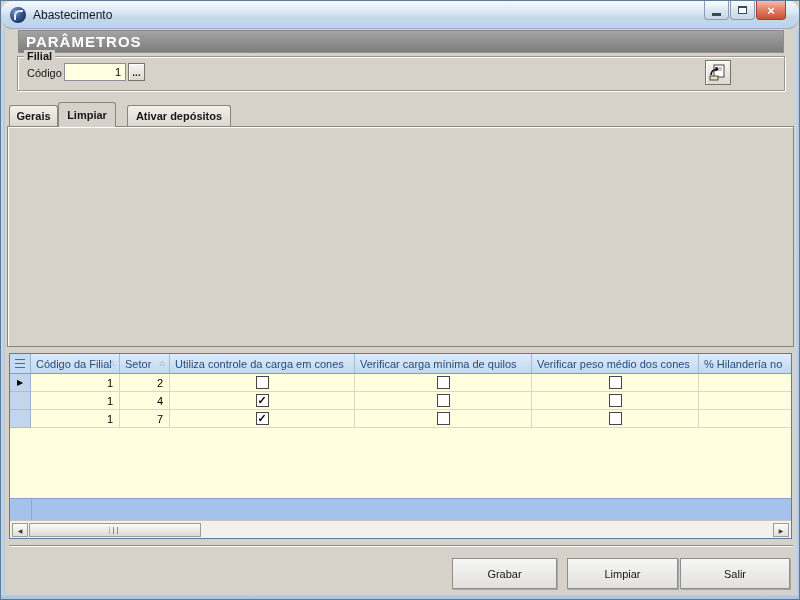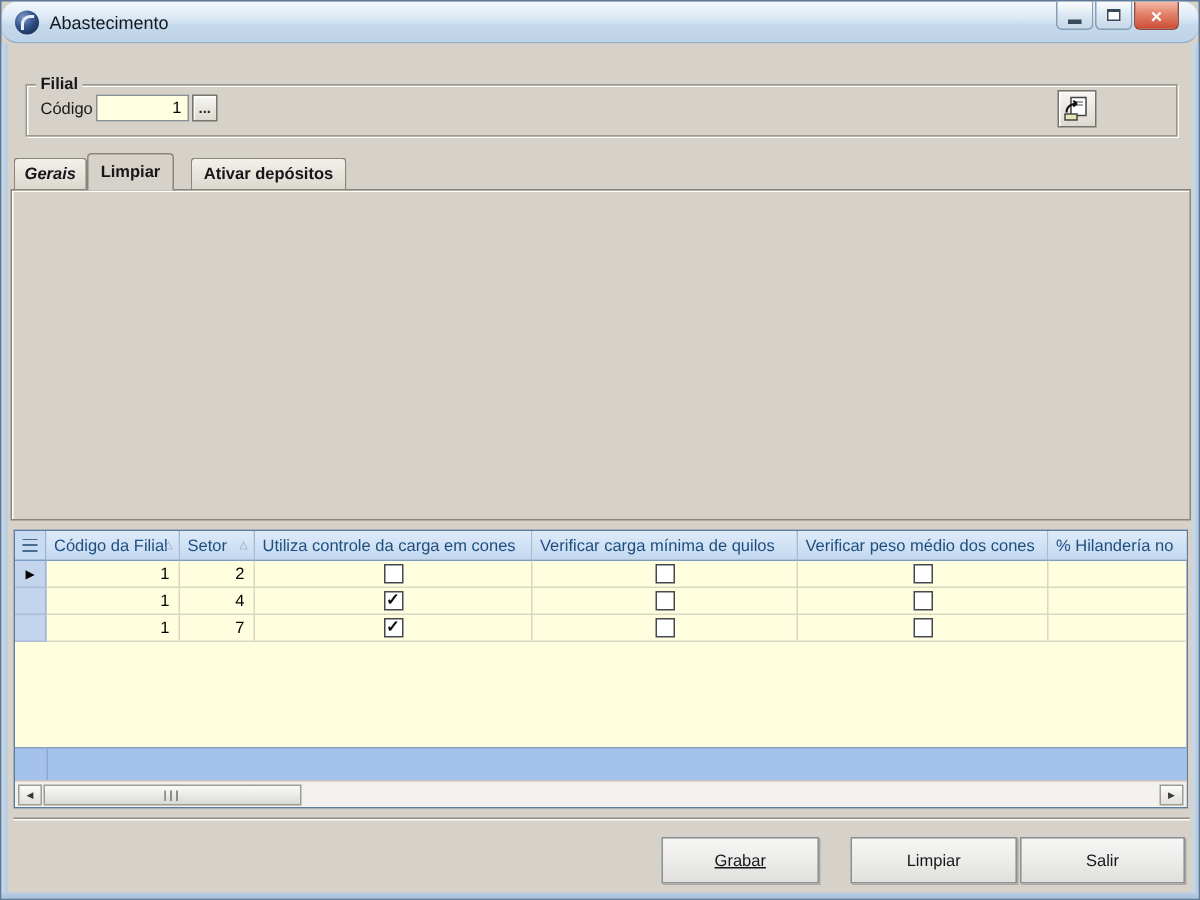--- a/index.html
+++ b/index.html
@@ -113,37 +113,38 @@
         <span class="glyph-max"></span>
       </div>
     <div class="winbtn close" style="left:755px;width:30px;">
         <span>×</span>
       </div>
   </div>
   <div class="frame-strip fl"></div>
   <div class="frame-strip fr"></div>
   <div class="frame-strip fb"></div>
 
+  <div class="hdr">PARÂMETROS</div>
 
   <div class="groupbox" style="left:16px;top:55px;width:768px;height:35px;"></div>
   <span class="group-label" style="left:23px;top:49px;">Filial</span>
   <span class="lbl" style="left:26px;top:66px;">Código</span>
   <div class="field num" style="left:63px;top:62px;width:62px;height:18px;">1</div>
   <div class="btn3d" style="left:127px;top:62px;width:17px;height:18px;">...</div>
   <div class="btn3d" style="left:704px;top:59px;width:26px;height:25px;">
     <svg class="doc-icon" width="18" height="17" viewBox="0 0 18 17">
       <rect x="5" y="1" width="10" height="12" fill="#FFF" stroke="#444" stroke-width="1"></rect>
       <line x1="7" y1="4" x2="13" y2="4" stroke="#888" stroke-width="1"></line>
       <line x1="7" y1="6" x2="13" y2="6" stroke="#888" stroke-width="1"></line>
       <rect x="1" y="12" width="8" height="4" fill="#E8E4B8" stroke="#444" stroke-width="1"></rect>
       <path d="M2 11 C2 6 7 5 9 5 M9 5 L6.5 3.2 M9 5 L6.5 7" fill="none" stroke="#111" stroke-width="1.4"></path>
     </svg>
   </div>
 
-  <div class="tab" style="left:8px;width:49px;font-style:italic;">Gerais</div>
+  <div class="tab" style="left:8px;width:49px;">Gerais</div>
   <div class="tab active" style="left:57px;width:58px;">Limpiar</div>
   <div class="tab" style="left:126px;width:104px;">Ativar depósitos</div>
   <div class="tabpanel"></div>
 
   <span class="lbl r" style="left:85px;top:142px;width:48px;">Setor</span>
   <div class="combo" style="left:140px;top:137px;width:240px;height:20px;">
     <span class="txt">Hilandería</span>
     <span class="dd">
         <span>▼</span>
       </span>
@@ -255,17 +256,17 @@
       <div class="sthumb">
           <span class="grip"></span>
         </div>
       <div class="sbtn" style="left:763px;">
           <span>▶</span>
         </div>
     </div>
   </div>
 
   <div class="groove"></div>
-  <div class="action-btn" style="left:440px;width:105px;text-decoration:underline;">Grabar</div>
+  <div class="action-btn" style="left:451px;width:105px;">Grabar</div>
   <div class="action-btn" style="left:679px;width:110px;">Salir</div>
   <div class="action-btn" style="left:566px;width:111px;">Limpiar</div>
 
 </div>
 
 </body></html>

